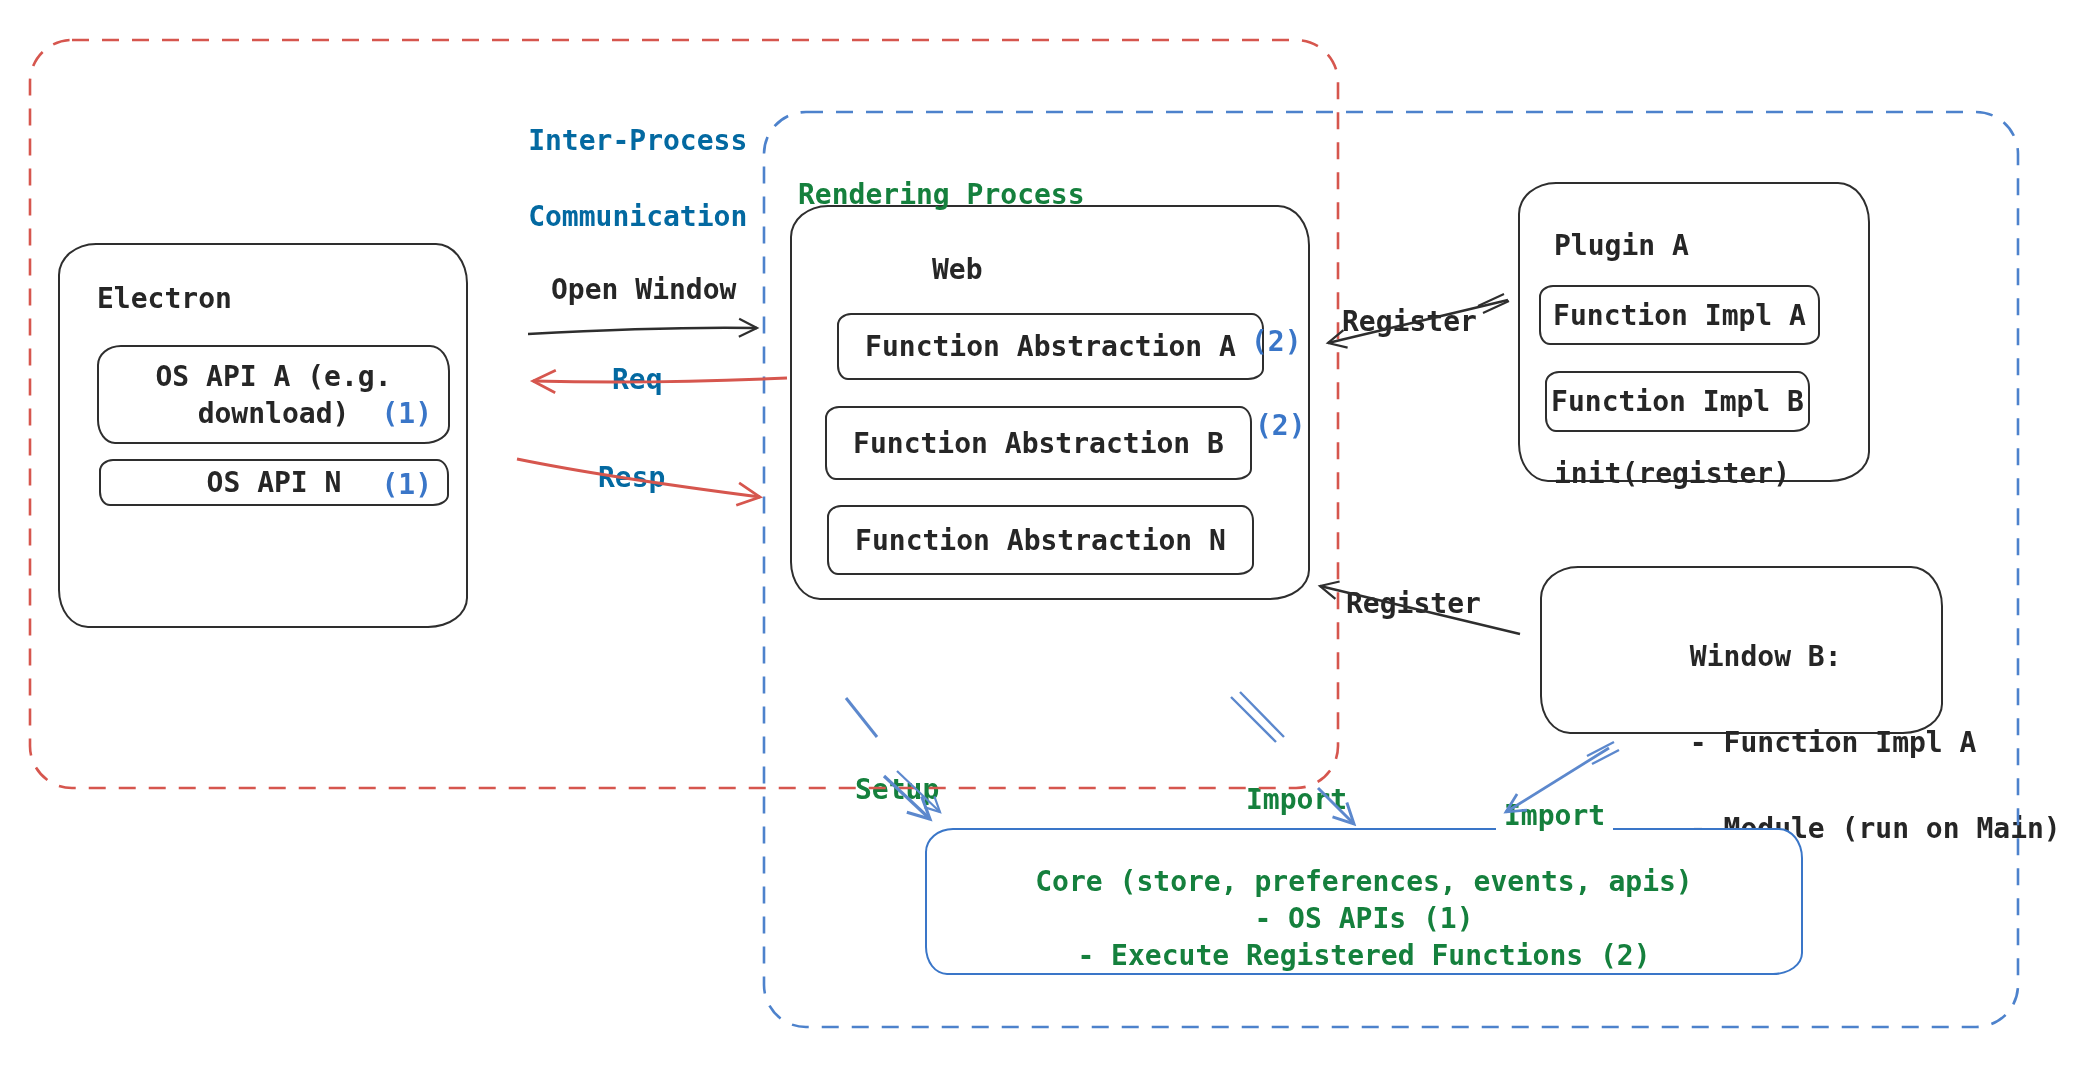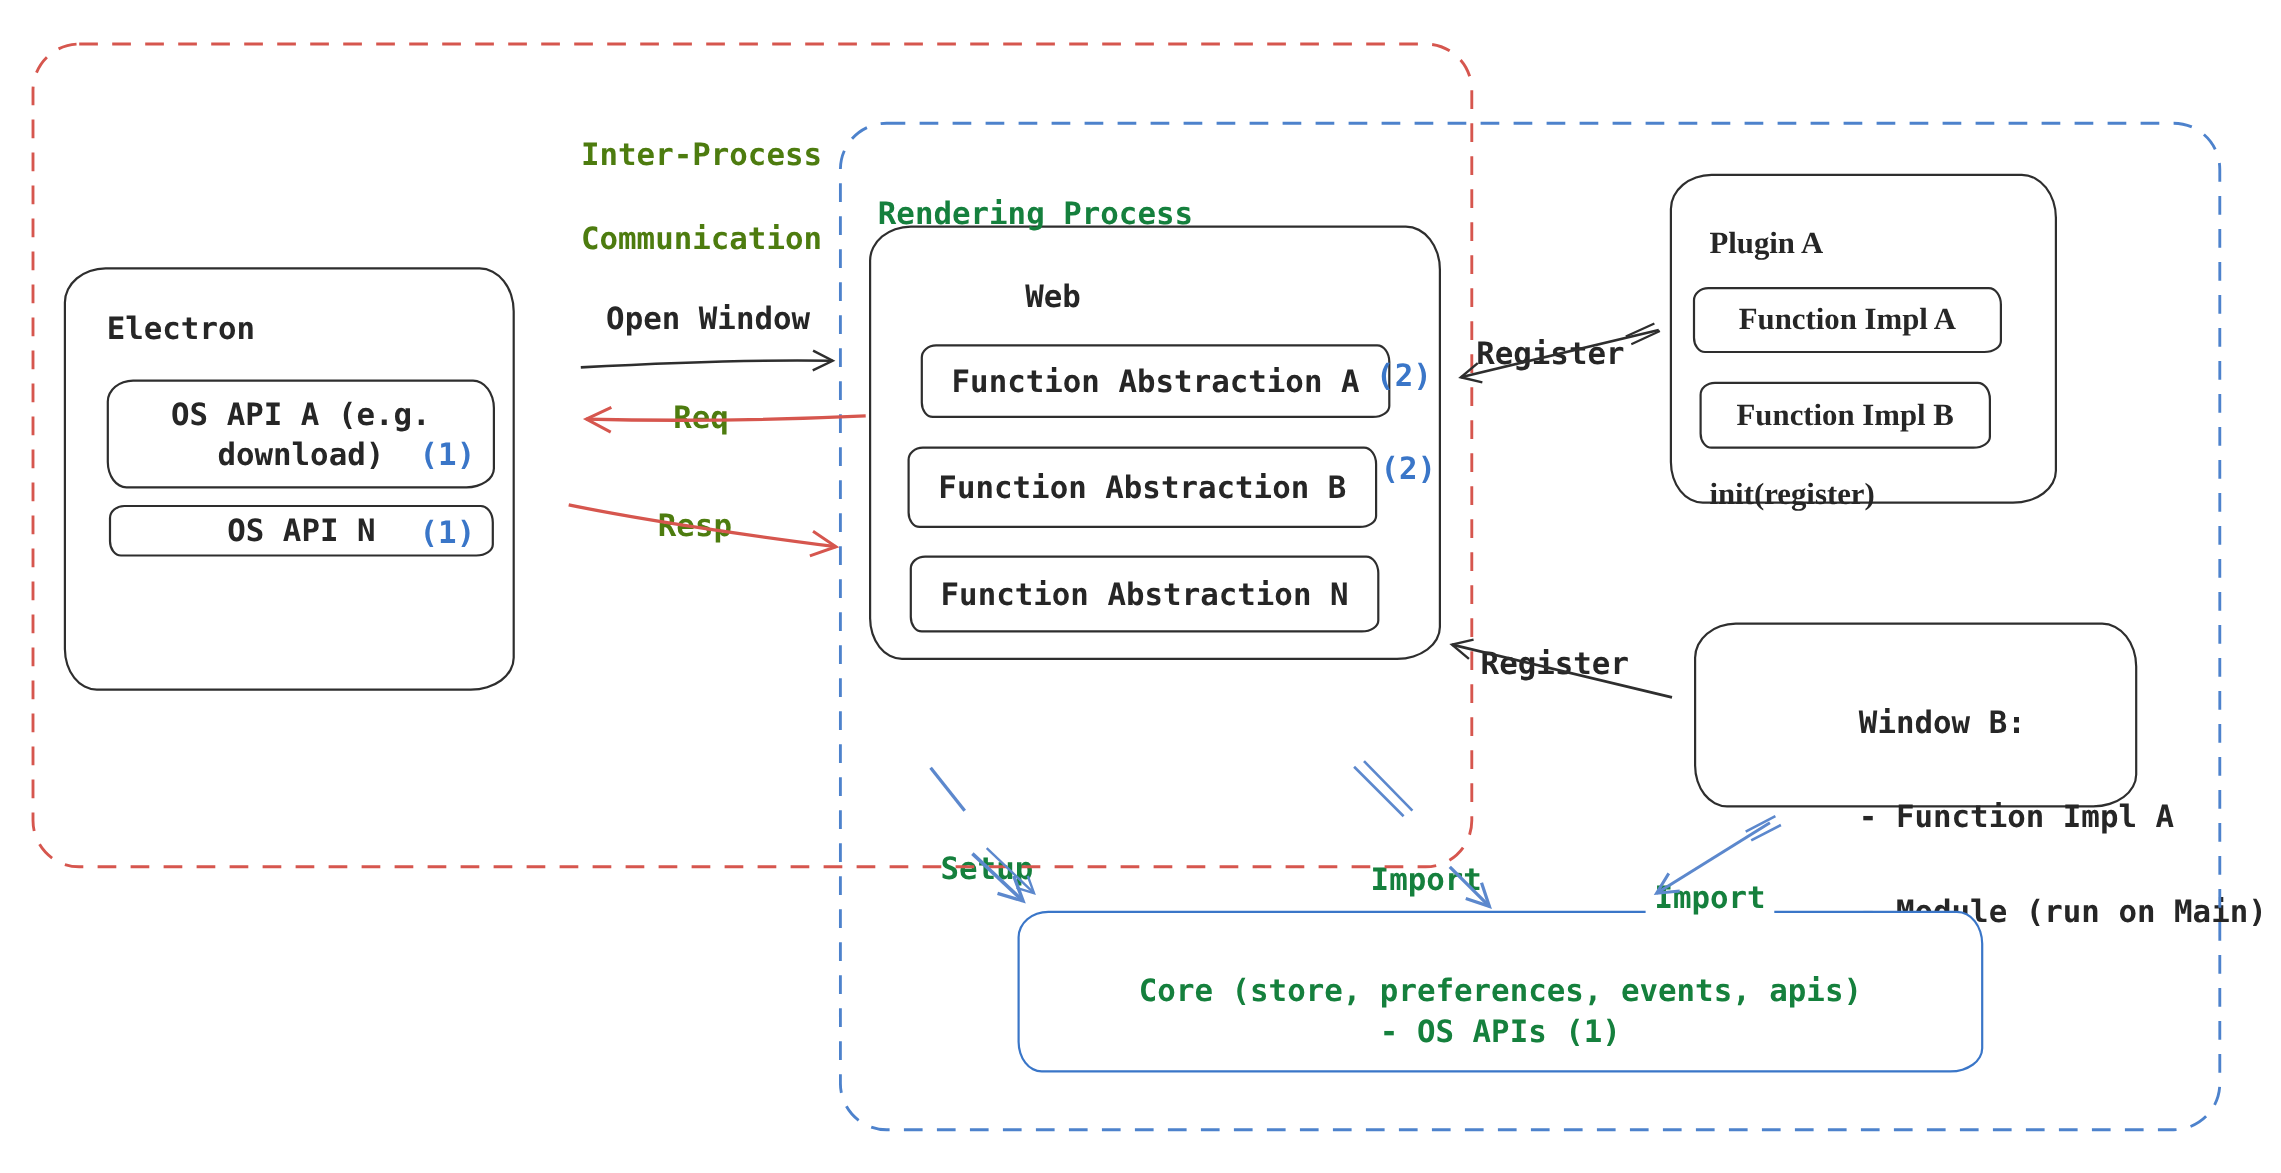--- a/index.html
+++ b/index.html
@@ -8,21 +8,21 @@
     font-family:"DejaVu Sans Mono","Liberation Mono",monospace;
     font-size:28px;font-weight:600;color:#262626;
   }
   .box{
     position:absolute;border:2.5px solid #2e2e2e;background:#ffffff;box-sizing:border-box;
   }
   .r-lg{border-radius:38px 32px 40px 30px / 32px 40px 30px 38px;}
   .r-md{border-radius:24px 20px 26px 18px / 20px 26px 18px 24px;}
   .r-sm{border-radius:14px 12px 16px 11px / 12px 16px 11px 14px;}
   .label{position:absolute;white-space:pre;line-height:36px;}
-  .red{color:#4d7c0f;}
+  .red{color:#0369a1;}
   .blue{color:#15803d;margin-top:34px;}
   .black{color:#262626;}
   .onwhite{background:#ffffff;padding:0 8px;}
   .badge{position:absolute;color:#3a76c8;white-space:pre;}
   .center{display:flex;align-items:center;justify-content:center;text-align:center;}
   #svg-overlay{position:absolute;left:0;top:0;z-index:3;pointer-events:none;}
   .boxes{z-index:2;}
   .labels{z-index:4;}
   .lh38{line-height:38px;}
   .lh43{line-height:43px;}
@@ -61,21 +61,21 @@
         <span>Function Abstraction B</span>
       </div>
       <div class="badge" style="left:463px;top:202px;">(2)</div>
 
       <div class="box r-sm center" style="left:35px;top:298px;width:427px;height:70px;">
         <span>Function Abstraction N</span>
       </div>
 
     </div>
 
-    <div class="box r-lg" style="left:1518px;top:158px;width:352px;height:300px;font-family:Liberation Serif, serif;">
+    <div class="box r-lg" style="left:1518px;top:182px;width:352px;height:300px;">
       <div class="label black" style="left:34px;top:44px;">Plugin A</div>
       <div class="box r-sm center" style="left:19px;top:101px;width:281px;height:60px;">
         <span>Function Impl A</span>
       </div>
       <div class="box r-sm center" style="left:25px;top:187px;width:265px;height:61px;">
         <span>Function Impl B</span>
       </div>
       <div class="label black" style="left:34px;top:272px;">init(register)</div>
     </div>
 
@@ -84,20 +84,21 @@
         <span>Window B:</span><br>
         <span>- Function Impl A</span><br>
         <span>- Module (run on Main)</span>
       </div>
     </div>
 
     <div class="box center" style="left:925px;top:828px;width:878px;height:147px;border-color:#3a76c8;border-radius:28px 24px 30px 22px / 24px 30px 22px 28px;">
       <div class="blue" style="line-height:37px;text-align:center;">
         <span>Core (store, preferences, events, apis)</span><br>
         <span>- OS APIs (1)</span><br>
+        <span>- Execute Registered Functions (2)</span>
       </div>
     </div>
   </div>
 
   <svg id="svg-overlay" width="2074" height="1066" viewBox="0 0 2074 1066">
     <defs>
       <marker id="ahk" viewBox="0 0 24 24" refX="21" refY="12" markerWidth="10" markerHeight="10" orient="auto">
         <path d="M3 3 L21 12 L3 21" fill="none" stroke="#2e2e2e" stroke-width="2.2"></path>
       </marker>
       <marker id="ahr" viewBox="0 0 24 24" refX="21" refY="12" markerWidth="10" markerHeight="10" orient="auto">

